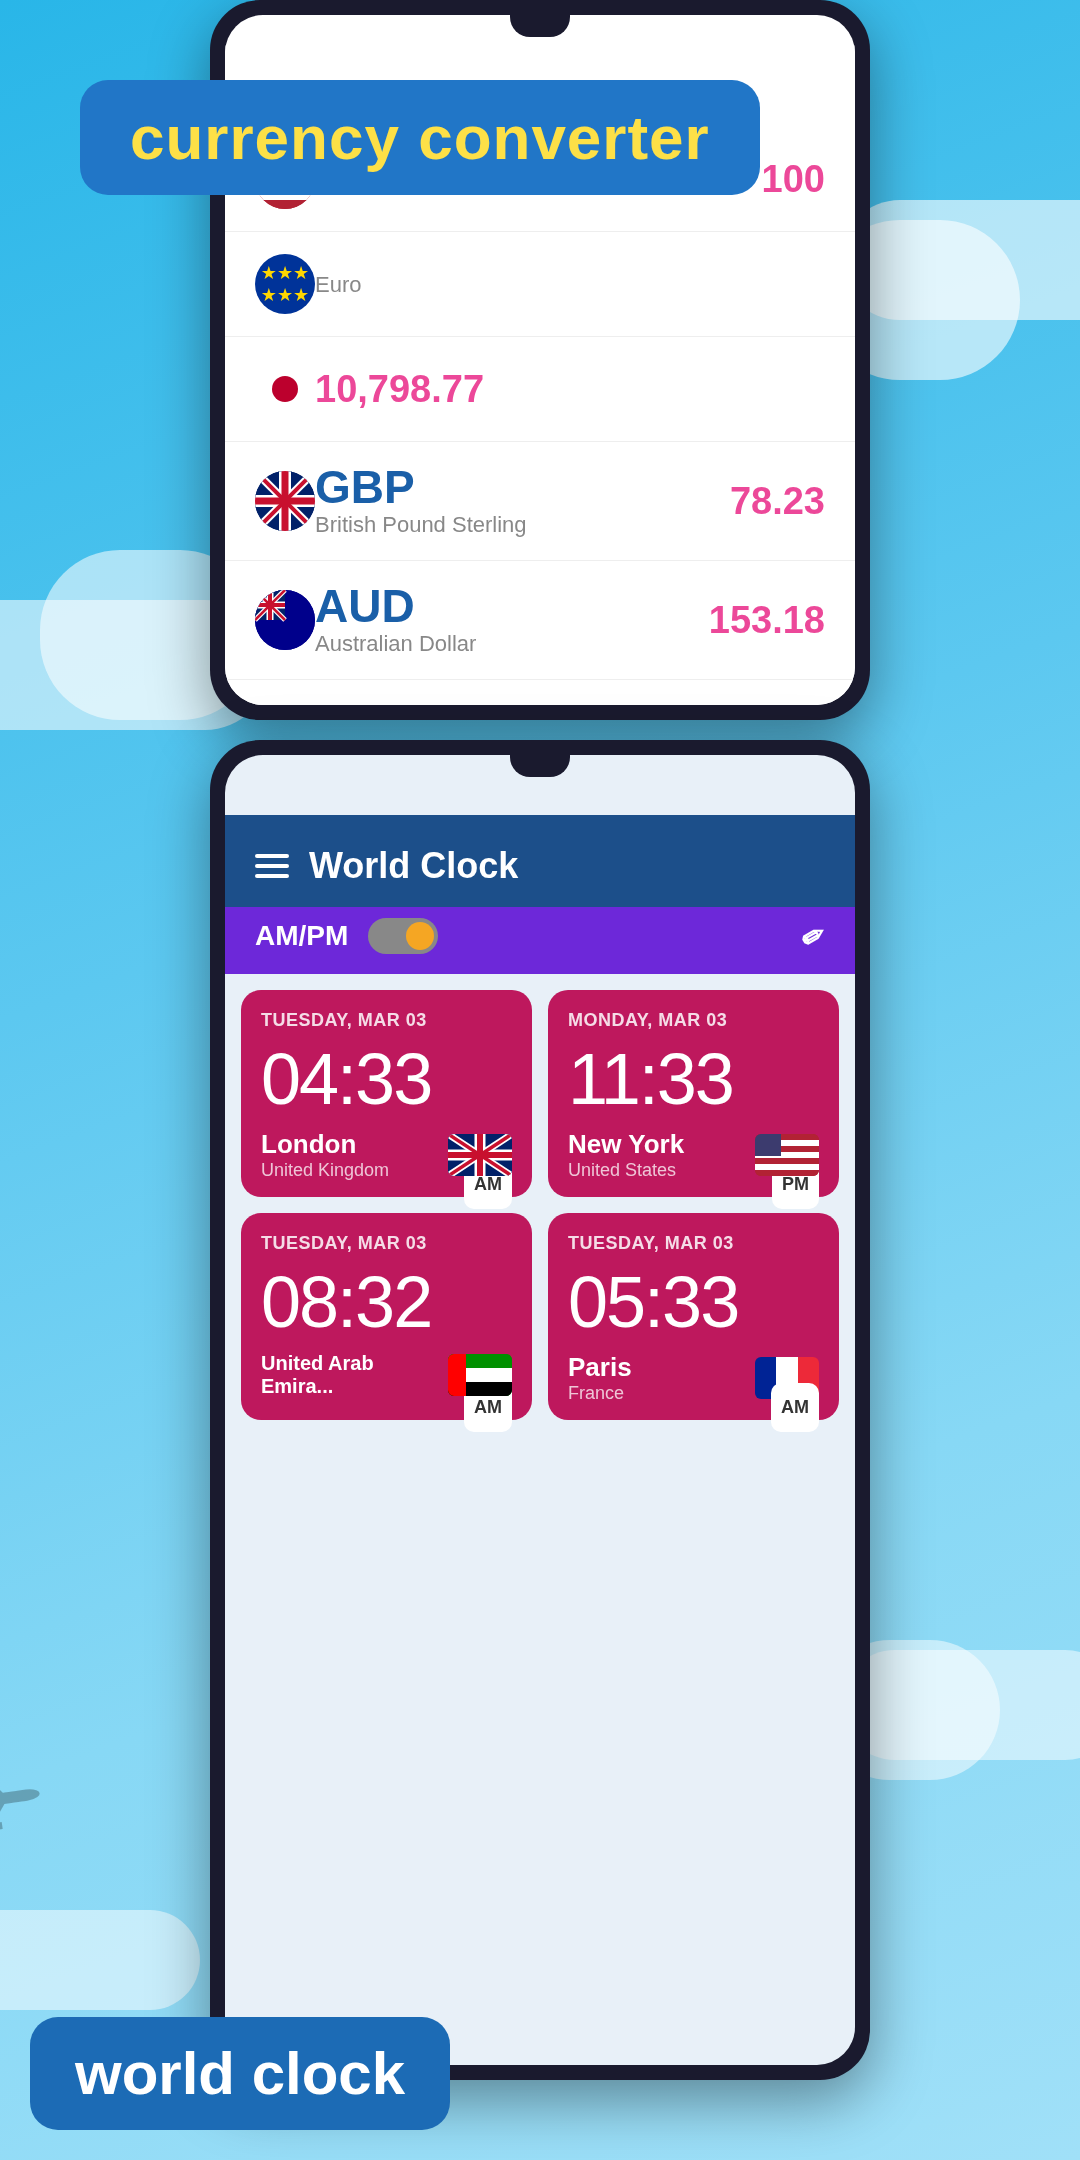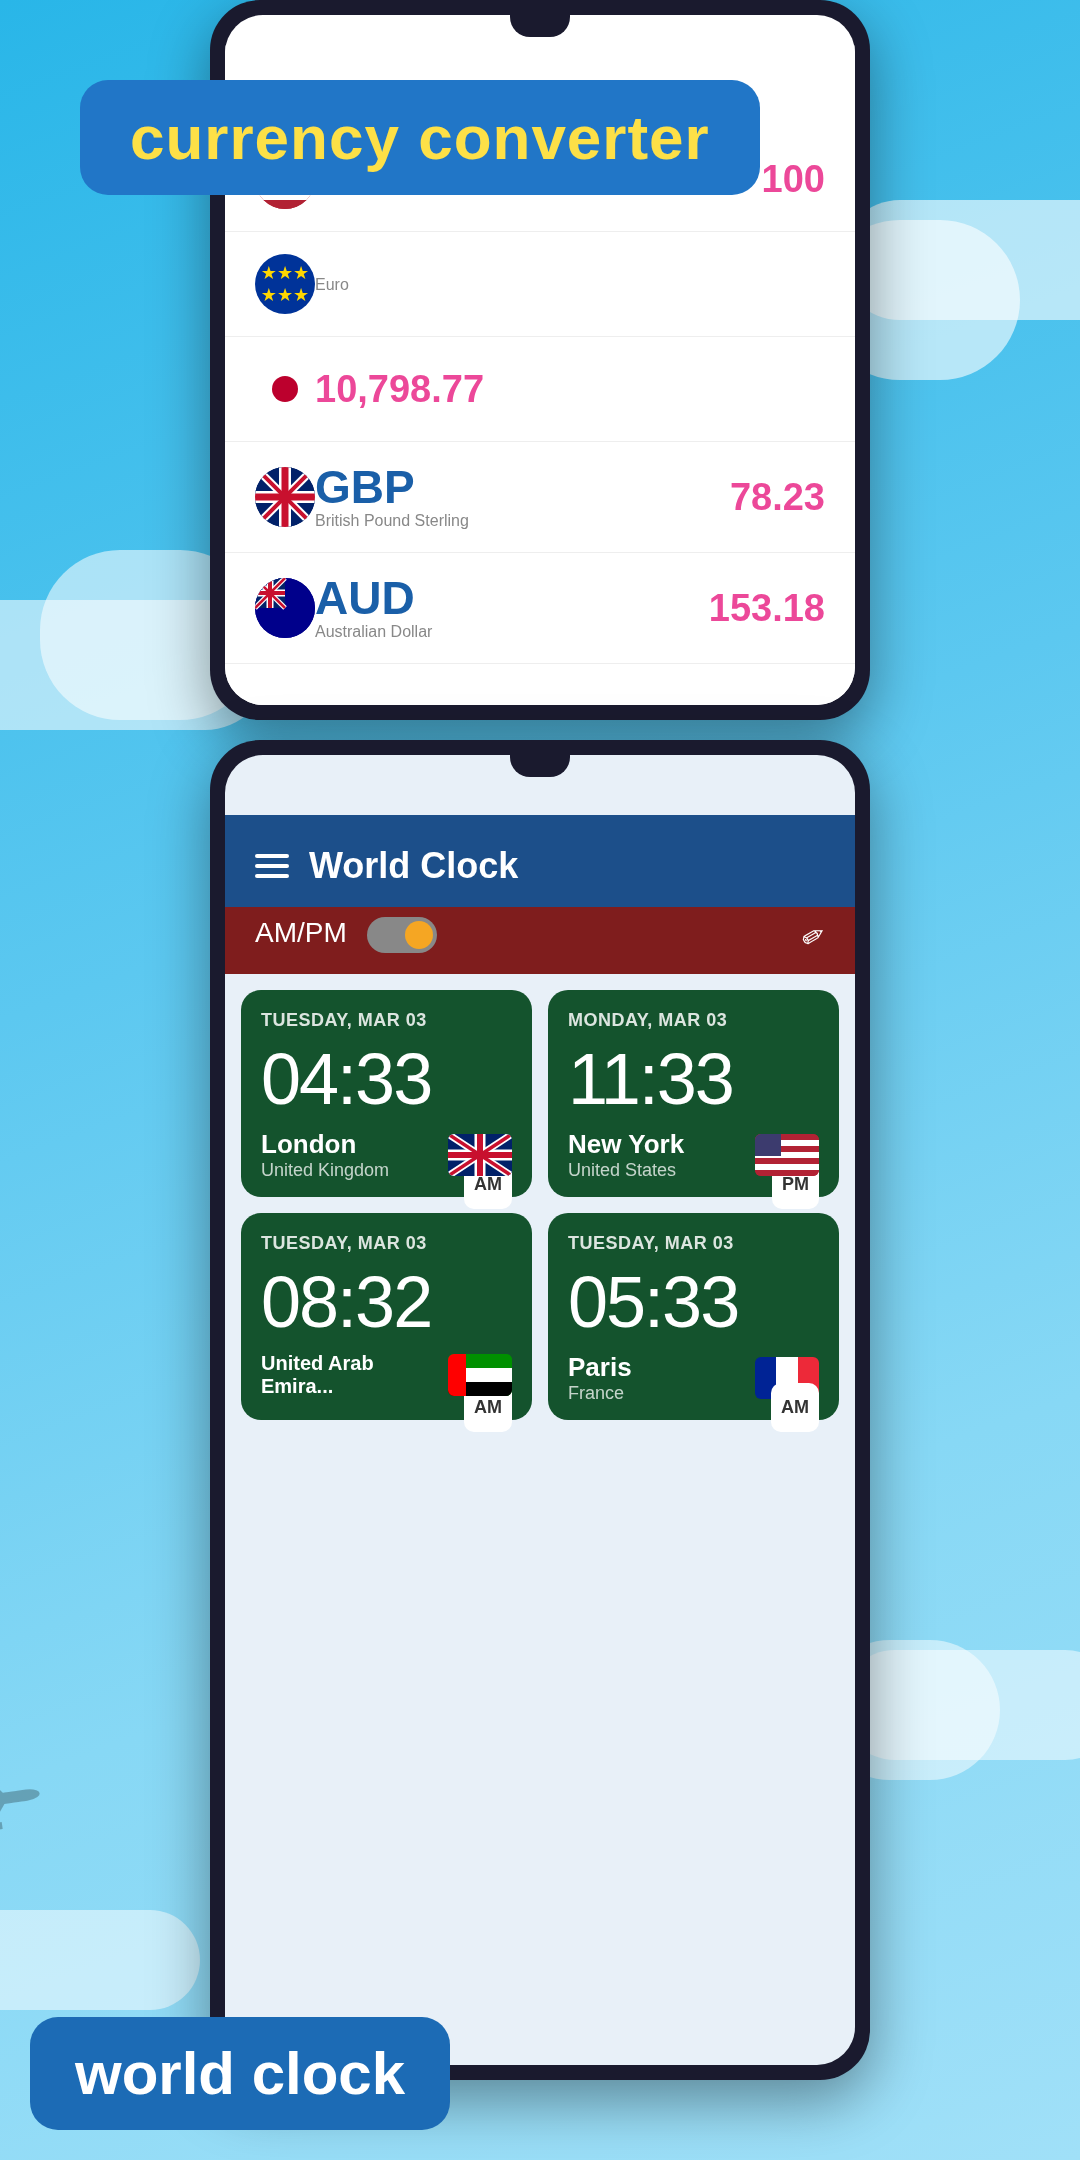--- a/index.html
+++ b/index.html
@@ -109,21 +109,21 @@
     .currency-info {
       flex: 1;
     }
     .currency-code {
       font-size: 46px;
       font-weight: 700;
       color: #1a5fa8;
       line-height: 1;
     }
     .currency-name {
-      font-size: 16px;
+      font-size: 22px;
       color: #888;
       margin-top: 2px;
     }
     .currency-value {
       font-size: 38px;
       font-weight: 700;
       color: #ec4899;
     }
 
     
@@ -147,24 +147,25 @@
       background: white;
       border-radius: 2px;
     }
     .wc-title {
       font-size: 36px;
       color: white;
       font-weight: 600;
       flex: 1;
     }
     .wc-subheader {
-      background: #7f1d1d;
+      background: #6d28d9;
       padding: 10px 30px 20px;
       display: flex;
-      align-items: flex-start;
+      align-items: center;
+      font-weight: bold;
     }
     .ampm-label {
       color: white;
       font-size: 28px;
       margin-right: 20px;
     }
     .toggle-track {
       width: 70px;
       height: 36px;
       background: #888;
@@ -189,21 +190,21 @@
     }
 
     
     .clock-grid {
       display: grid;
       grid-template-columns: 1fr 1fr;
       gap: 16px;
       padding: 16px;
     }
     .clock-card {
-      background: #14532d;
+      background: #be185d;
       border-radius: 20px;
       padding: 20px 20px 16px;
       color: white;
       position: relative;
     }
     .card-date {
       font-size: 18px;
       font-weight: 700;
       letter-spacing: 0.5px;
       color: rgba(255,255,255,0.85);

